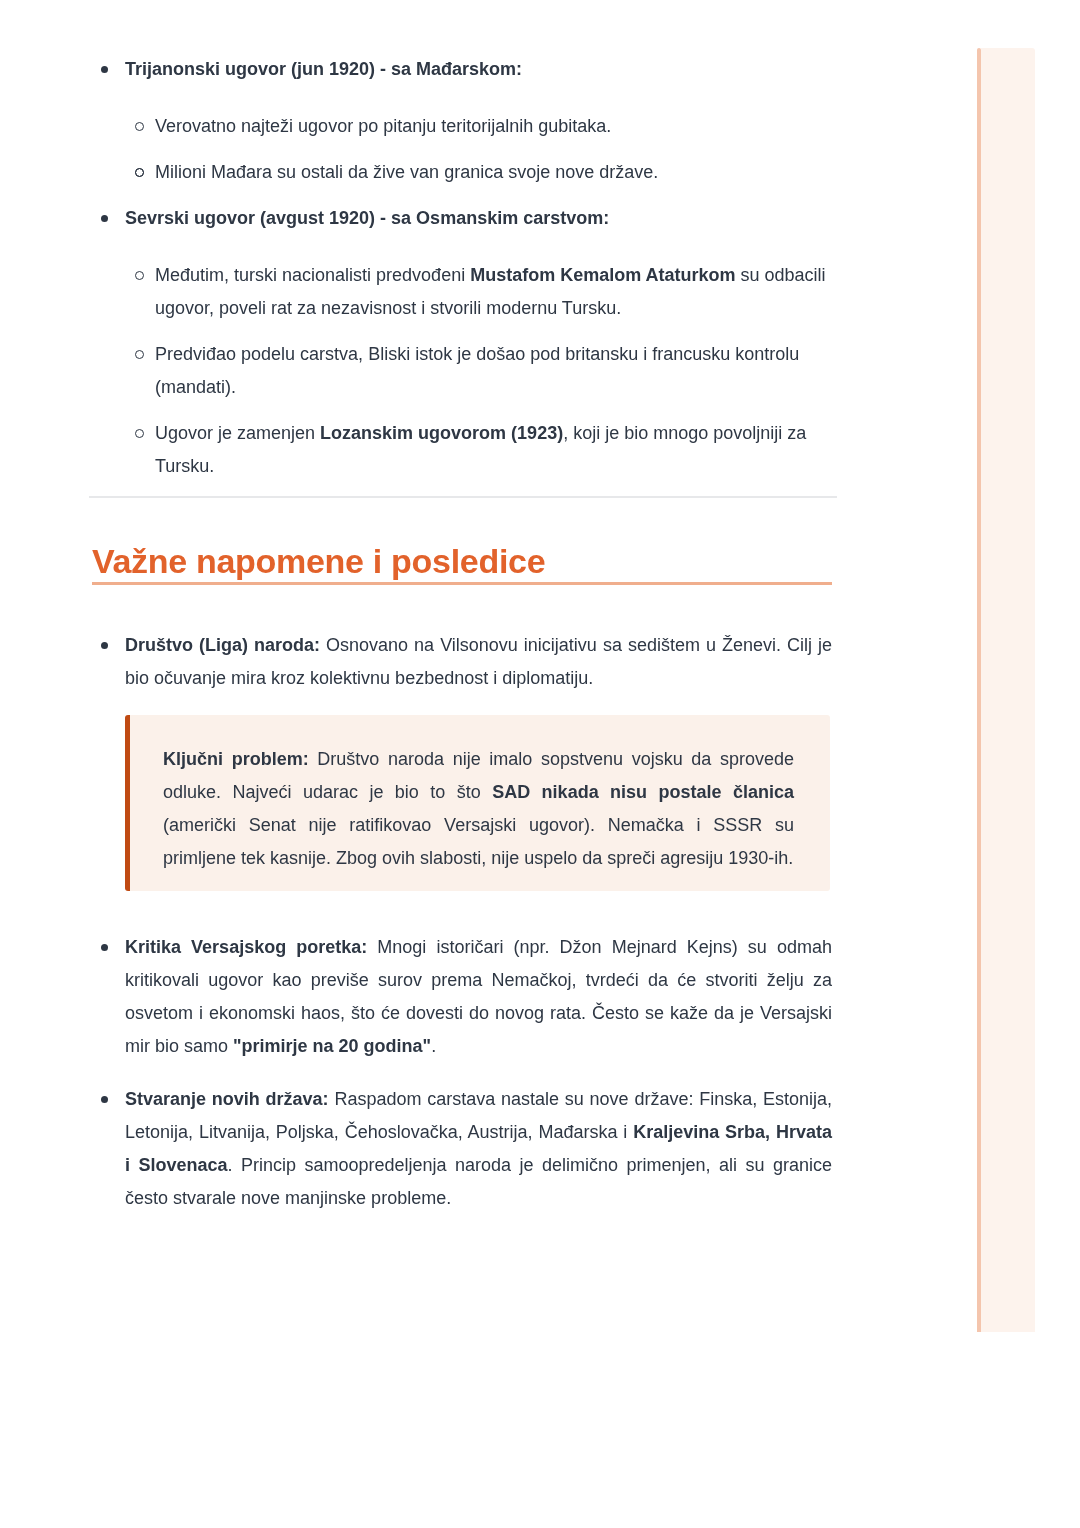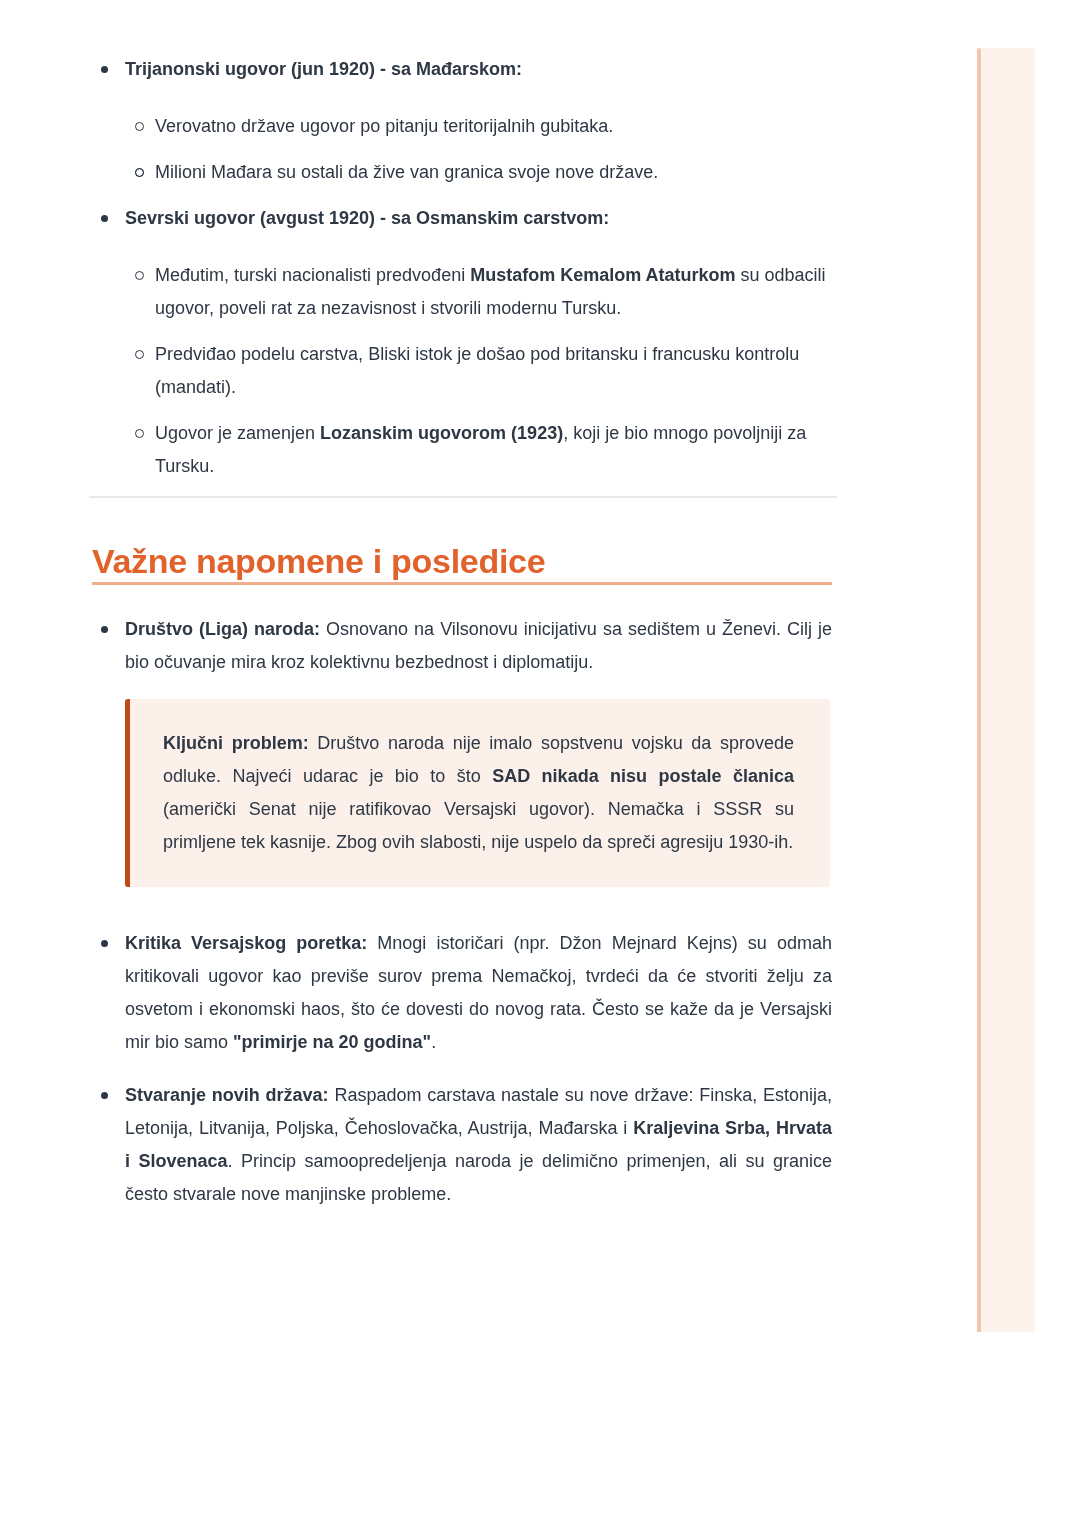--- a/index.html
+++ b/index.html
@@ -62,32 +62,32 @@
 
   .section-heading {
     margin-top: 42px;
     font-size: 34px; line-height: 42px; letter-spacing: -0.3px;
     font-weight: 700;
     color: var(--heading-orange, #e2622b);
     border-bottom: 3px solid var(--heading-underline, #f0ae8d);
   }
 
   
-  .notes { margin-top: 28px; }
+  .notes { margin-top: 44px; }
   .note { position: relative; padding-left: 33px; margin-bottom: 20px; }
   .note-text { text-align: justify; }
   strong { font-weight: 700; }
 
   .callout {
     margin: 19px 2px 40px 33px;
     width: 705px;
     background: var(--callout-bg, #fbf1ea);
     border-left: 5px solid var(--callout-border, #c04a13);
     border-radius: 3px;
-    padding: 28px 36px 28px 33px;
+    padding: 28px 36px 16px 33px;
   }
   .callout-text { text-align: justify; }
 
   
   .footer-divider {
     position: absolute; left: 90px; top: 1449px;
     width: 748px; height: 2px; margin: 0;
     background: var(--divider, #e7e8ea); border: none;
   }
   .copyright {
@@ -105,21 +105,21 @@
   <div class="strip-edge"></div>
   <div class="strip-fill"></div>
 
   <main class="content">
 
     <ul class="treaty-list">
         <li class="treaty">
           <span class="marker dot"></span>
           <div class="treaty-title">Trijanonski ugovor (jun 1920) - sa Mađarskom:</div>
           <ul class="sub-list">
-            <li class="sub-item"><span class="marker circle"></span><span class="sub-text"><span>Verovatno države ugovor po pitanju teritorijalnih gubitaka.</span></span></li>
+            <li class="sub-item"><span class="marker circle"></span><span class="sub-text"><span>Verovatno najteži ugovor po pitanju teritorijalnih gubitaka.</span></span></li>
             <li class="sub-item"><span class="marker circle"></span></li>
             <li class="sub-item"><span class="marker circle"></span><span class="sub-text"><span>Milioni Mađara su ostali da žive van granica svoje nove države.</span></span></li>
           </ul>
         </li>
         <li class="treaty">
           <span class="marker dot"></span>
           <div class="treaty-title">Sevrski ugovor (avgust 1920) - sa Osmanskim carstvom:</div>
           <ul class="sub-list">
             <li class="sub-item"><span class="marker circle"></span><span class="sub-text"><span>Međutim, turski nacionalisti predvođeni </span><strong>Mustafom Kemalom Ataturkom</strong><span> su odbacili ugovor, poveli rat za nezavisnost i stvorili modernu Tursku.</span></span></li>
             <li class="sub-item"><span class="marker circle"></span><span class="sub-text"><span>Predviđao podelu carstva, Bliski istok je došao pod britansku i francusku kontrolu (mandati).</span></span></li>

